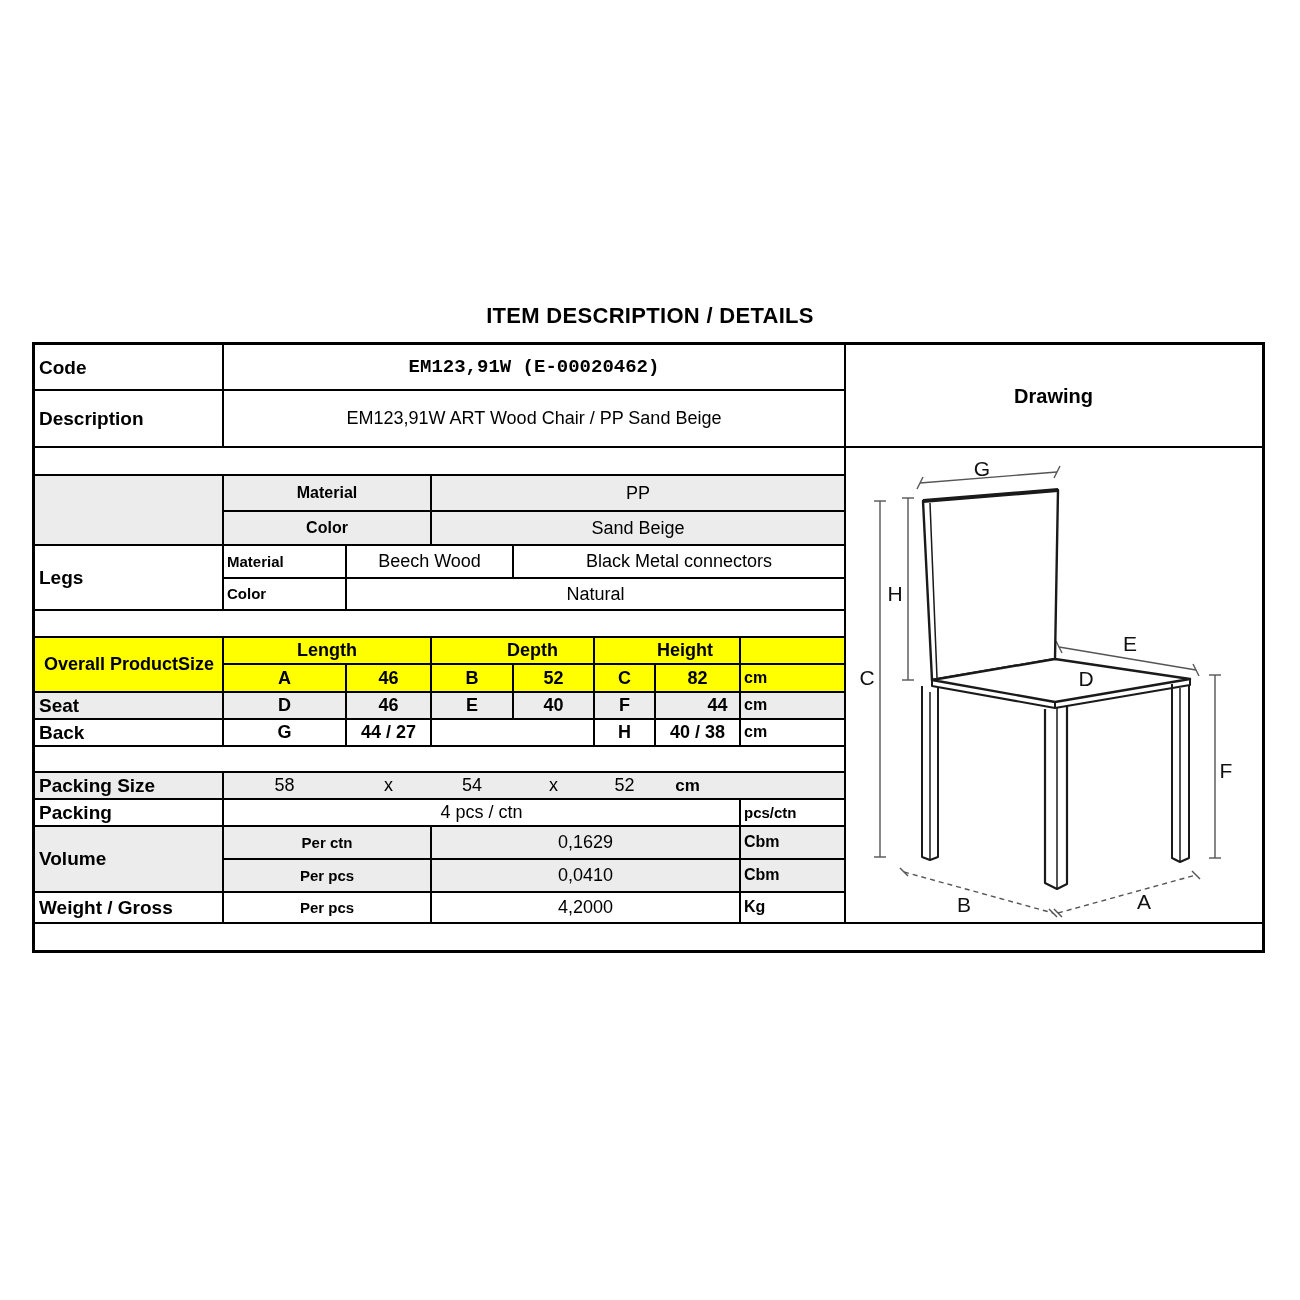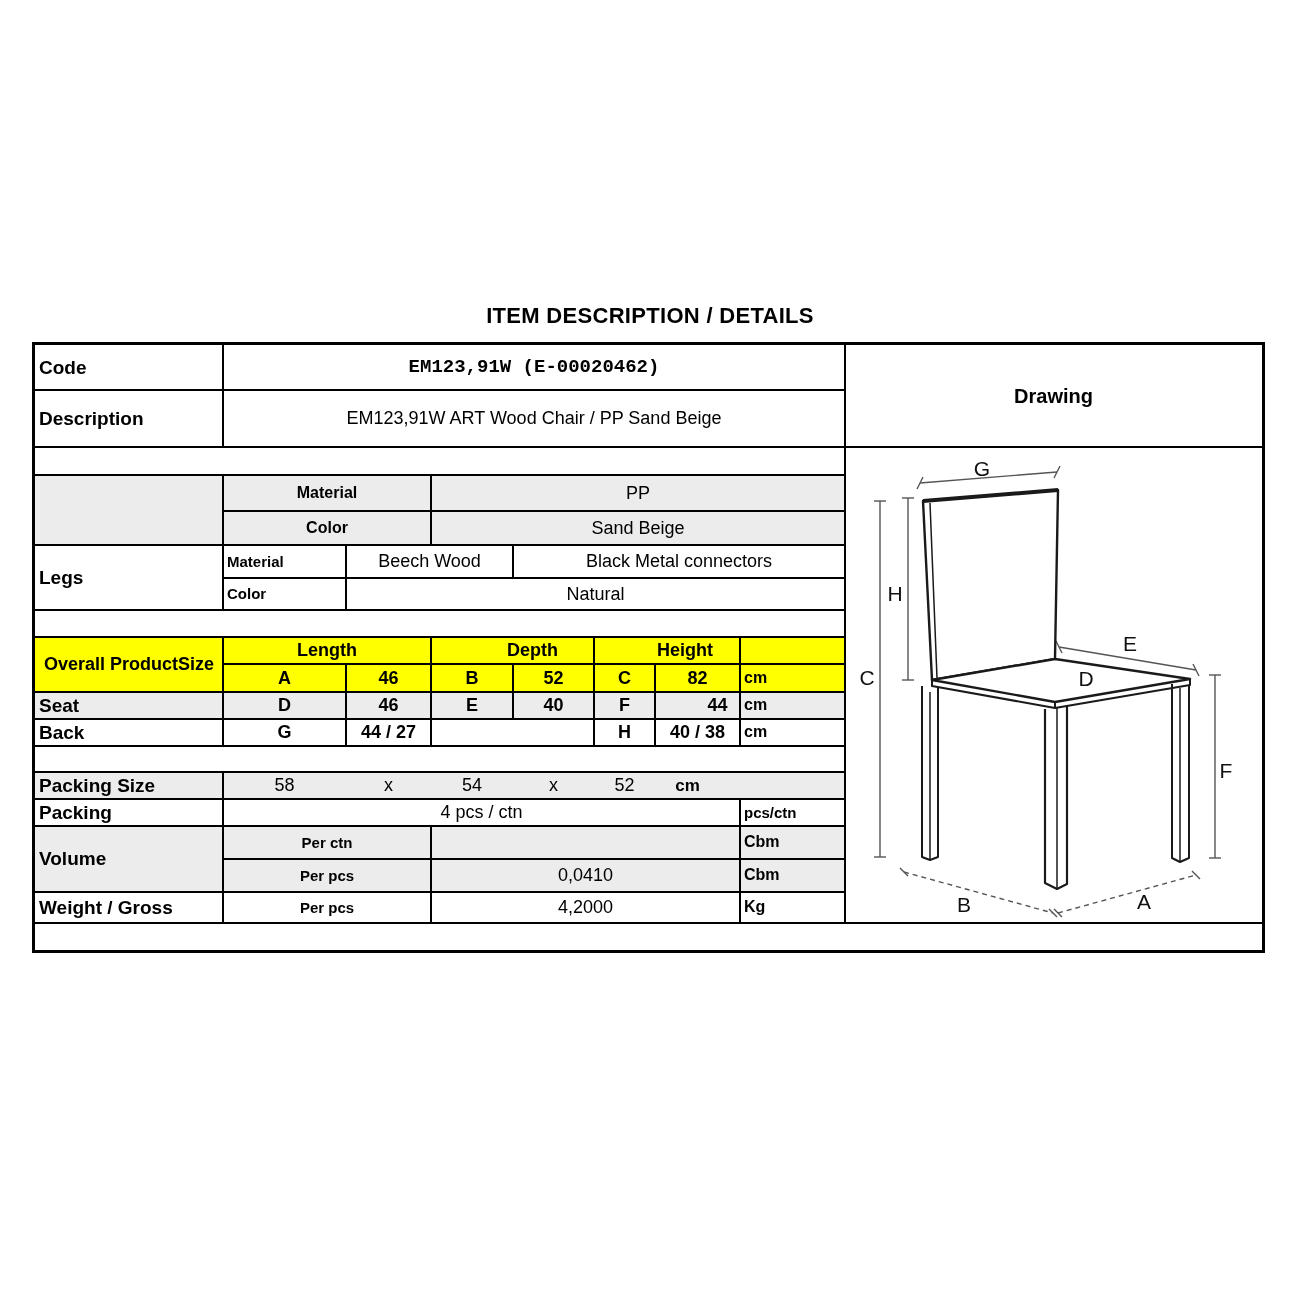--- a/index.html
+++ b/index.html
@@ -128,20 +128,21 @@
     <div class="cell" style="left:478px;top:427px;width:81px;height:27px;">x</div>
     <div class="cell" style="left:559px;top:427px;width:61px;height:27px;">52</div>
     <div class="cell b f17" style="left:610px;top:427px;width:85px;height:27px;">cm</div>
 
     <div class="cell b f19 left" style="left:4px;top:454px;width:182px;height:27px;">Packing</div>
     <div class="cell" style="left:188px;top:454px;width:517px;height:27px;">4 pcs / ctn</div>
     <div class="cell b f15 left" style="left:709px;top:454px;width:97px;height:27px;">pcs/ctn</div>
 
     <div class="cell b f19 left" style="left:4px;top:481px;width:182px;height:66px;">Volume</div>
     <div class="cell b f15" style="left:188px;top:481px;width:208px;height:33px;">Per ctn</div>
+    <div class="cell" style="left:396px;top:481px;width:309px;height:33px;">0,1629</div>
     <div class="cell b f16 left" style="left:709px;top:481px;width:97px;height:33px;">Cbm</div>
     <div class="cell b f15" style="left:188px;top:514px;width:208px;height:33px;">Per pcs</div>
     <div class="cell" style="left:396px;top:514px;width:309px;height:33px;">0,0410</div>
     <div class="cell b f16 left" style="left:709px;top:514px;width:97px;height:33px;">Cbm</div>
 
     <div class="cell b f19 left" style="left:4px;top:547px;width:182px;height:31px;">Weight / Gross</div>
     <div class="cell b f15" style="left:188px;top:547px;width:208px;height:31px;">Per pcs</div>
     <div class="cell" style="left:396px;top:547px;width:309px;height:31px;">4,2000</div>
     <div class="cell b f16 left" style="left:709px;top:547px;width:97px;height:31px;">Kg</div>
 

